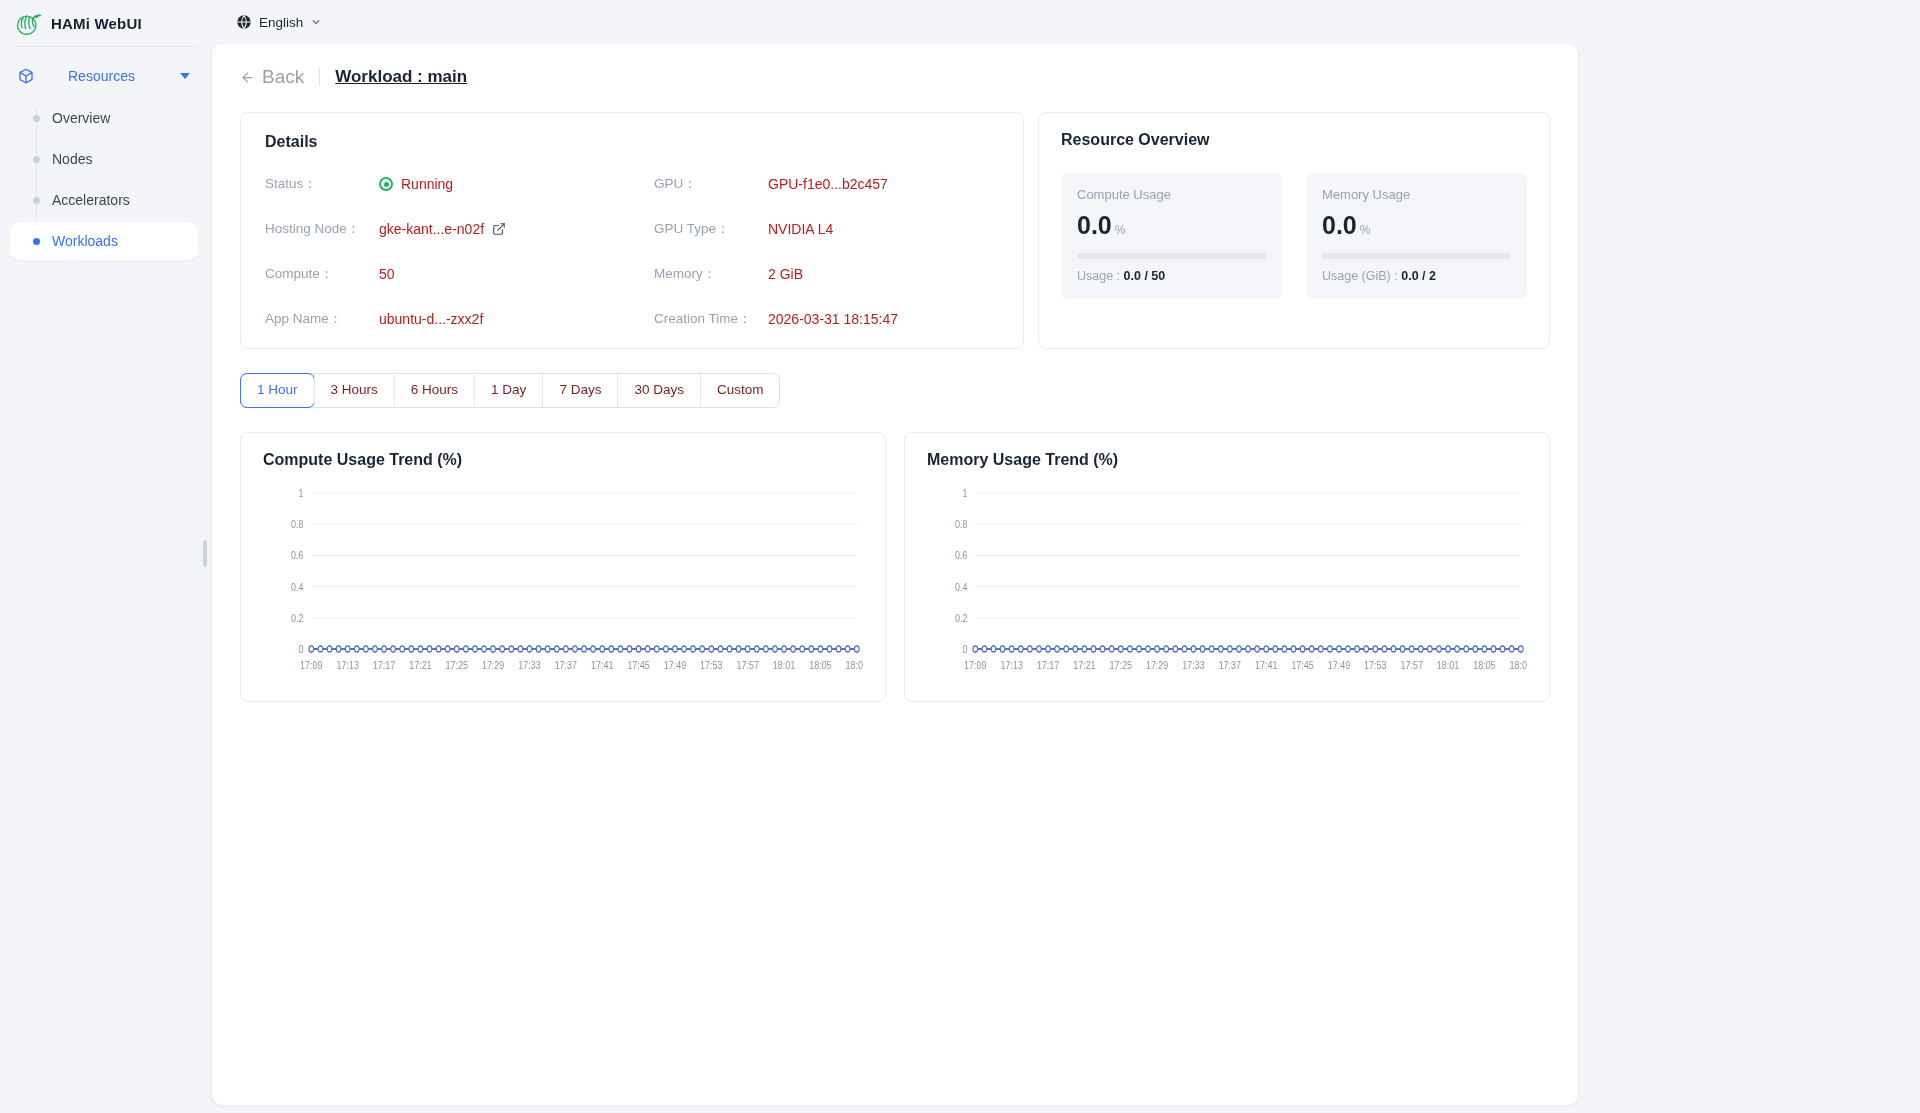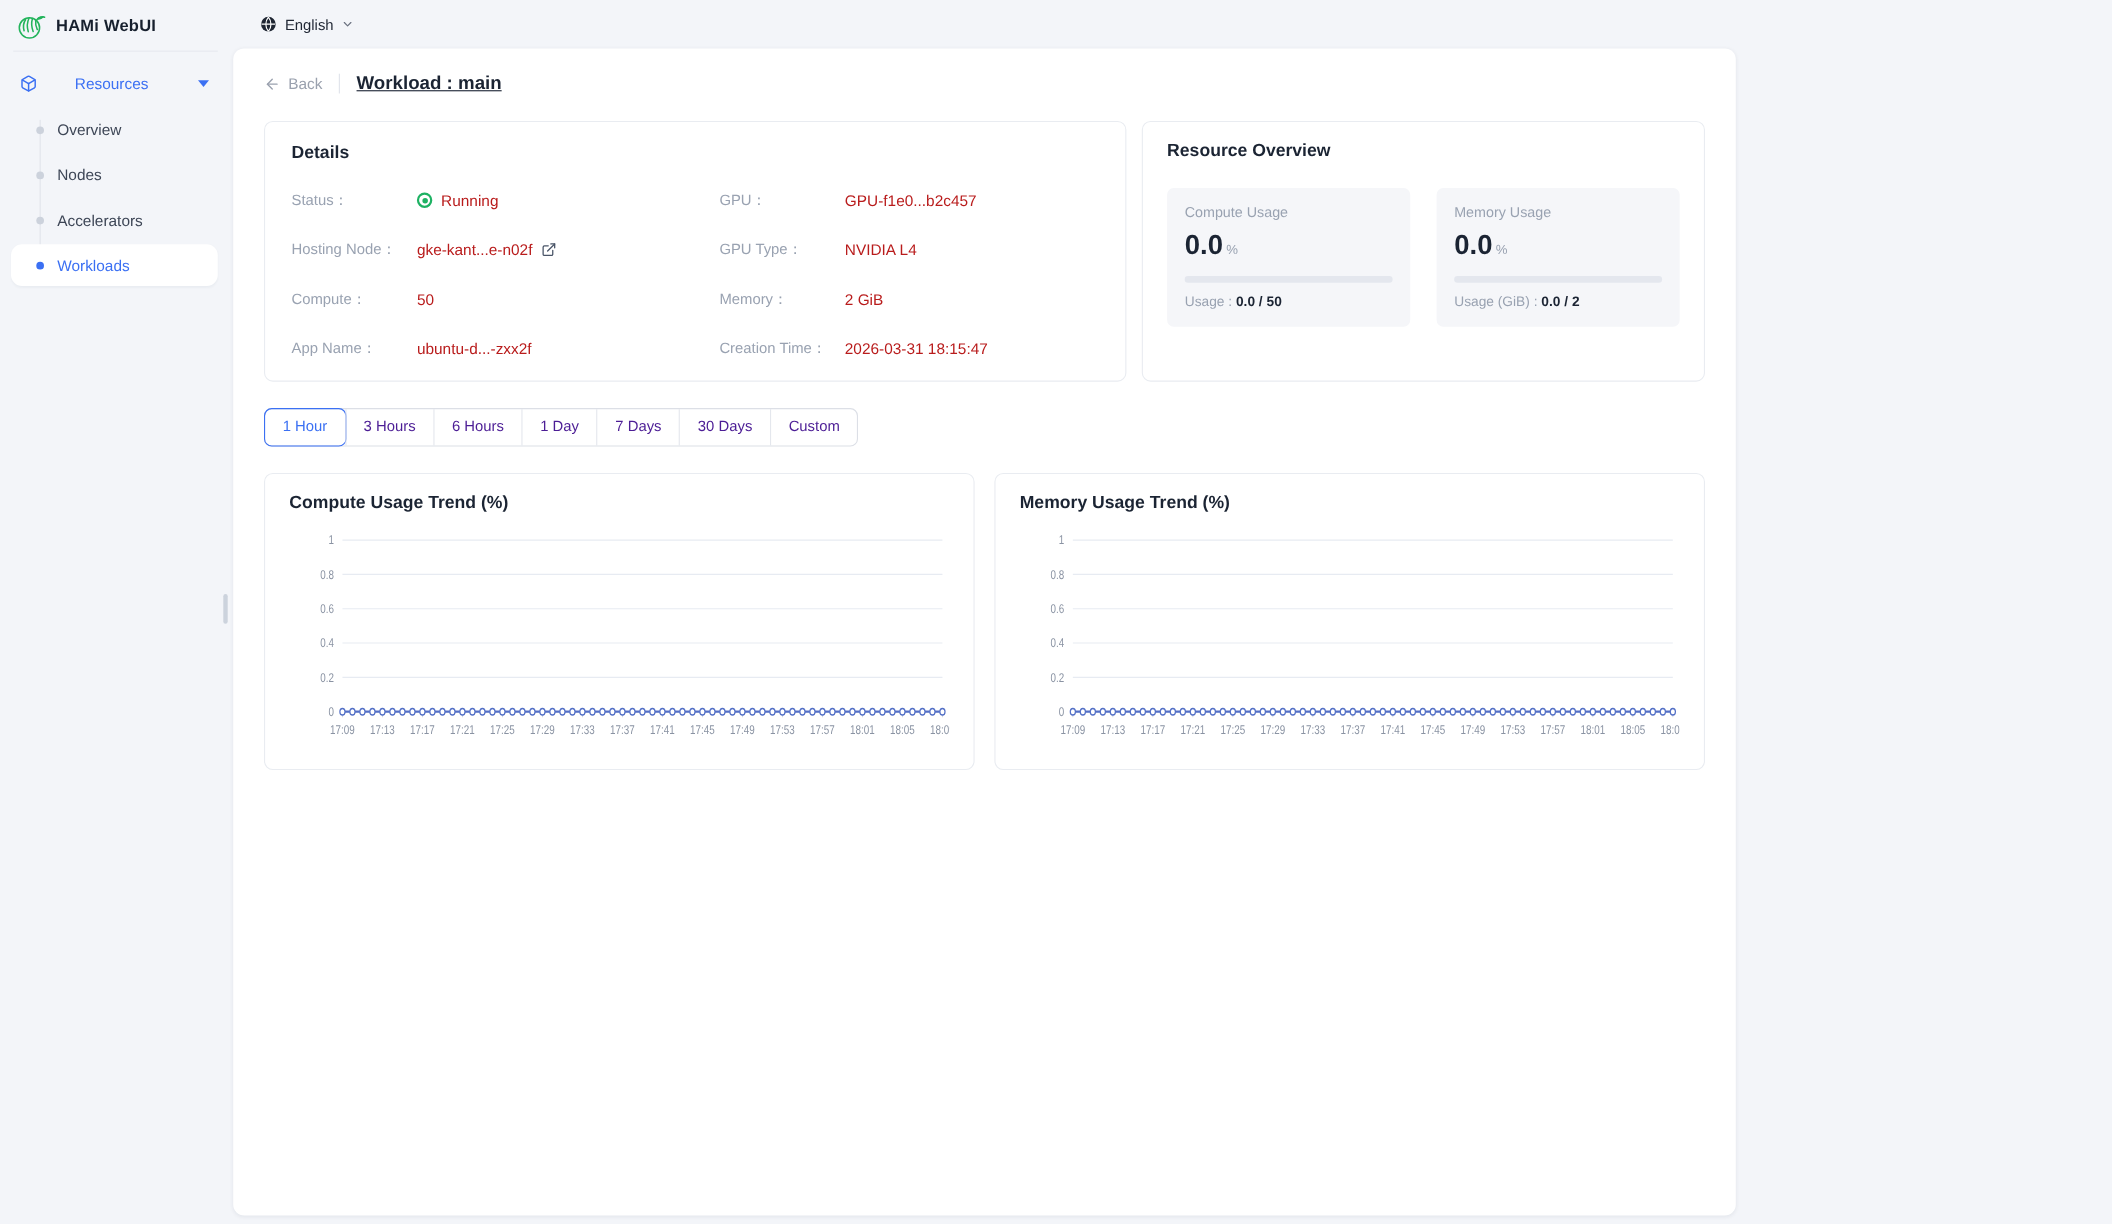--- a/index.html
+++ b/index.html
@@ -34,21 +34,21 @@
   
   .main-col { flex:1; display:flex; flex-direction:column; min-width:0; }
   .topbar { height:44px; display:flex; align-items:center; justify-content:flex-start; padding:0 26px; }
   .lang { display:flex; align-items:center; gap:7px; font-size:13.5px; color:#1f2633; cursor:pointer; }
   .lang .globe svg { width:16px; height:16px; display:block; }
   .lang .chev svg { width:12px; height:12px; display:block; color:#6b7280; }
 
   .card-shell { flex:1; background:#fff; border-radius:10px; margin:0 6px 8px 2px; box-shadow:0 1px 4px rgba(20,35,60,.07); padding:20px 28px; overflow:hidden; }
 
   .page-head { display:flex; align-items:center; gap:15px; margin:2px 0 24px; }
-  .back { display:flex; align-items:center; gap:7px; background:none; border:none; padding:0; color:#9aa1ae; font-size:14px; cursor:pointer; font-family:inherit; }
+  .back { display:flex; align-items:center; gap:7px; background:none; border:none; padding:0; color:#9aa1ae; font-size:19px; cursor:pointer; font-family:inherit; }
   .back svg { width:15px; height:15px; }
   .vdiv { width:1px; height:18px; background:#dfe3ea; }
   h1.page-title { font-size:17px; font-weight:700; color:#1b2433; margin:0;text-decoration:underline; }
 
   .top-row { display:flex; gap:14px; align-items:stretch; margin-bottom:24px; }
   .panel { border:1px solid #e9ecf1; border-radius:8px; background:#fff; }
   .panel h2 { font-size:16px; font-weight:700; color:#1b2433; margin:0 0 24px; }
 
   .details { flex:1; padding:20px 24px; }
   .fields-grid { display:grid; grid-template-columns:1fr 1fr; row-gap:27px; column-gap:44px; }
@@ -65,21 +65,21 @@
   .stat { background:#f5f6f9; border-radius:6px; padding:14px 16px 16px; }
   .stat-label { font-size:13px; color:#99a2b1; margin-bottom:9px; }
   .stat-num { display:flex; align-items:baseline; gap:3px; font-size:25px; font-weight:700; color:#1b2433; }
   .stat-num .unit { font-size:12px; font-weight:400; color:#99a2b1; }
   .progress { height:6px; border-radius:3px; background:#e4e7ee; margin:13px 0 10px; overflow:hidden; }
   .progress-fill { height:100%; border-radius:3px; background:var(--accent,#3b70f3); width:0%; }
   .stat-usage { font-size:12.5px; color:#99a2b1; }
   .stat-usage b { color:#1b2433; font-weight:700; }
 
   .range-group { display:inline-flex; border:1px solid #dcdfe6; border-radius:7px; background:#fff; margin-bottom:24px; }
-  .range-btn { position:relative; padding:8px 16px; font-size:13.5px; line-height:1.25; color:#4c1d95; background:transparent; border:none; border-left:1px solid #e4e7ed; cursor:pointer; font-family:inherit; }
+  .range-btn { position:relative; padding:8px 16px; font-size:13.5px; line-height:1.25; color:#7f1d1d; background:transparent; border:none; border-left:1px solid #e4e7ed; cursor:pointer; font-family:inherit; }
   .range-btn:first-child { border-left:none; }
   .range-btn.sel { color:var(--accent,#3b70f3); }
   .range-btn.sel::after { content:''; position:absolute; inset:-1px; border:1px solid var(--accent,#3b70f3); border-radius:7px; pointer-events:none; }
 
   .charts-row { display:flex; gap:18px; }
   .chart-card { flex:1; padding:18px 22px 12px; }
   .chart-card h3 { font-size:16px; font-weight:700; color:#1b2433; margin:0 0 8px; }
   svg.trend { display:block; width:100%; height:212px; }
 </style>
 </head>

